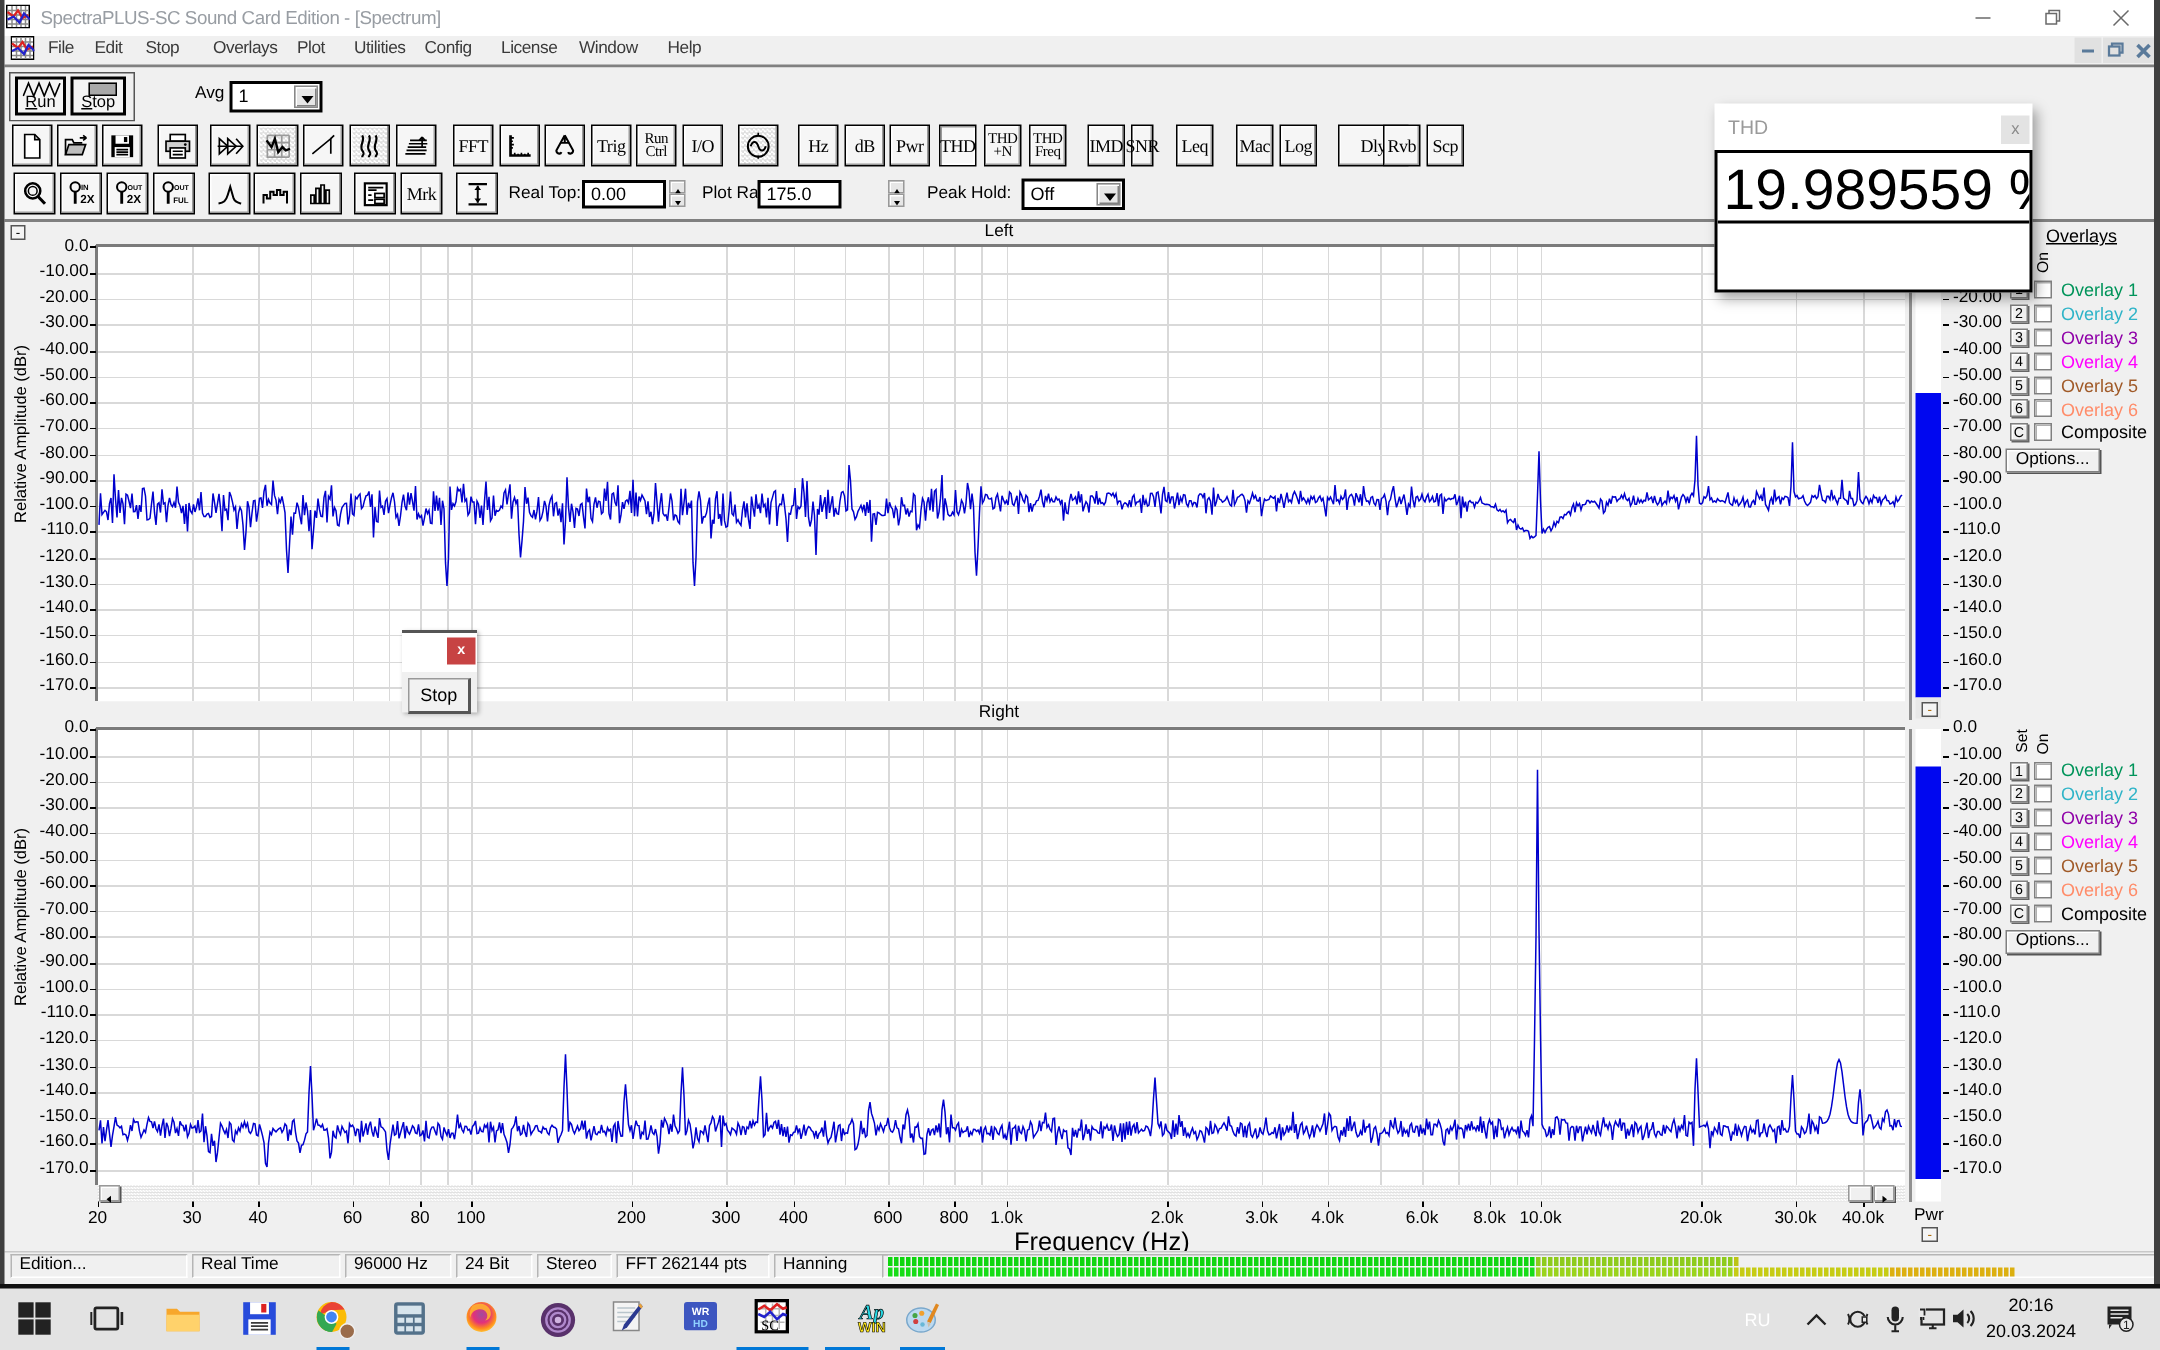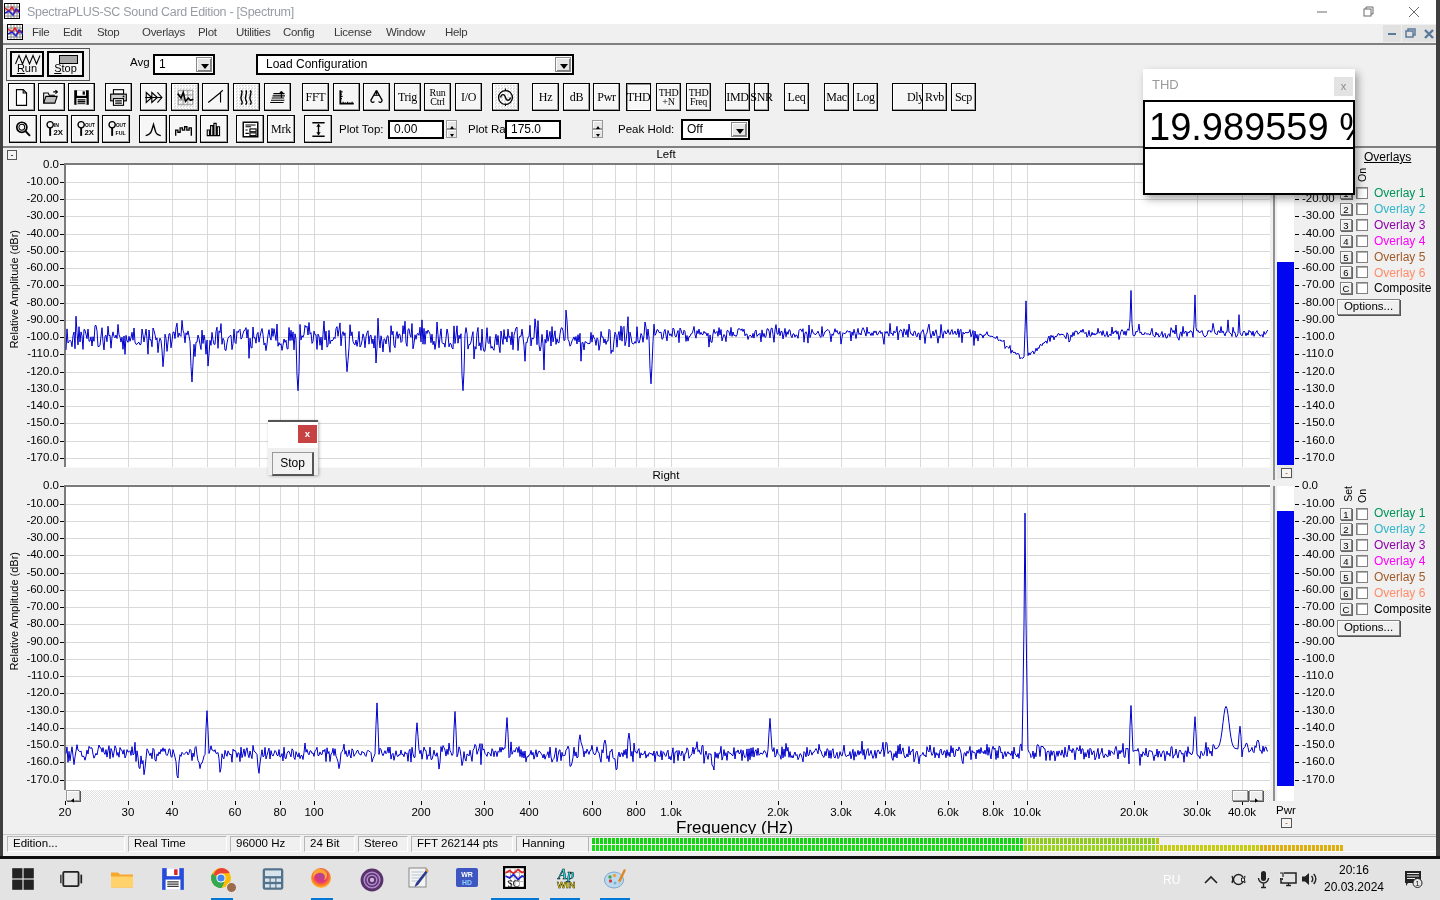--- a/index.html
+++ b/index.html
@@ -153,24 +153,20 @@
     <div class="bigbtn" style="left:40px;width:37px">
       <div style="position:absolute;left:10px;top:2px;width:19px;height:9px;background:#a8a8a8;border:1px solid #000"></div>
       <div class="lbl"><u>S</u>top</div>
     </div>
   </div>
   <div class="lab" style="left:127px;top:11px">Avg</div>
   <div class="combo" style="left:150px;top:9px;width:62px;height:21px">
         <span style="position:absolute;left:4px;top:1px">1</span>
         <div class="arr"></div>
       </div>
-  <div class="combo" style="left:253px;top:9px;width:318px;height:21px">
-        <span style="position:absolute;left:8px;top:1px">Load Configuration</span>
-        <div class="arr"></div>
-      </div>
 </div>
 
 
 <div id="tb2">
       <div class="tbb " style="left:5px;width:27px">
         <svg viewBox="0 0 17 17">
           <path d="M4 1.5h6l3 3v11H4z" fill="#fff" stroke="#000"></path>
           <path d="M10 1.5v3h3" fill="none" stroke="#000"></path>
         </svg>
       </div>
@@ -364,21 +360,21 @@
       <div class="tbb " style="left:264px;width:28px">
         <span class="st">Mrk</span>
       </div>
       <div class="tbb " style="left:301px;width:28px">
         <svg viewBox="0 0 17 17">
           <path d="M3 2.5h11M3 14.5h11" stroke="#000" stroke-width="1.3"></path>
           <path d="M8.5 3.5v10" stroke="#000" stroke-width="1.2"></path>
           <path d="M8.5 3.5l-2 2.5h4zM8.5 13.5l-2-2.5h4z" fill="#000"></path>
         </svg>
       </div>
-  <div class="lab" style="left:336px;top:10px">Plot Top:</div>
+  <div class="lab" style="left:336px;top:10px">Real Top:</div>
   <div class="field" style="left:385px;top:7px;width:56px;height:19px">
         <span style="position:absolute;left:4px;top:0px">0.00</span>
       </div>
   <div class="spin" style="left:443px;top:7px">
         <div class="up" style="top:0"></div>
         <div class="dn" style="top:9px"></div>
       </div>
   <div class="lab" style="left:465px;top:10px">Plot Range:</div>
   <div class="field" style="left:502px;top:7px;width:56px;height:19px">
         <span style="position:absolute;left:4px;top:0px">175.0</span>
@@ -864,21 +860,21 @@
         </svg></div>
 
   <div class="tk" style="left:503px;top:7px"><svg width="23" height="23" viewBox="0 0 23 23">
           <rect x="1" y="1" width="21" height="21" fill="#fff" stroke="#000" stroke-width="2.4"></rect>
           <path d="M4 6.5h16M4 11h16M4 15.5h16M7.5 3v17M12 3v17M16.5 3v17" stroke="#b5b5b5"></path>
           <path d="M2.5 7l4-2.5 4 3 4.5-4 4 3 2.5-1" stroke="#d22" fill="none" stroke-width="1.7"></path>
           <path d="M2.5 10l4 2 4-3.5 4.5 5 4-3.5 2.5 1" stroke="#22c" fill="none" stroke-width="1.7"></path>
           <text x="4.5" y="20.5" font-size="9.5" font-family="Liberation Serif" fill="#000">SC</text>
         </svg></div>
   <div class="tkul" style="left:491px;width:48px"></div>
-  <div class="tk" style="left:556px;top:7px"><svg width="24" height="24" viewBox="0 0 24 24">
+  <div class="tk" style="left:571px;top:7px"><svg width="24" height="24" viewBox="0 0 24 24">
           <text x="2" y="13" font-size="14" font-style="italic" font-weight="bold" font-family="Liberation Serif" fill="#25d6e2" stroke="#000" stroke-width="0.45">Ap</text>
           <text x="1" y="22" font-size="9.5" font-weight="bold" font-family="Liberation Sans" fill="#ffe714" stroke="#000" stroke-width="0.4">WIN</text>
         </svg></div>
   <div class="tkul" style="left:550px;width:30px"></div>
   <div class="tk" style="left:604px;top:8px"><svg width="23" height="22" viewBox="0 0 23 22">
           <ellipse cx="10" cy="13" rx="9.5" ry="8" fill="#bcd9f0" stroke="#7aa8cc"></ellipse>
           <circle cx="6" cy="10" r="1.7" fill="#46a546"></circle>
           <circle cx="10.5" cy="8.5" r="1.7" fill="#f0a030"></circle>
           <circle cx="6.5" cy="14" r="1.7" fill="#d04040"></circle>
           <circle cx="11" cy="16" r="1.5" fill="#68b8d8"></circle>

